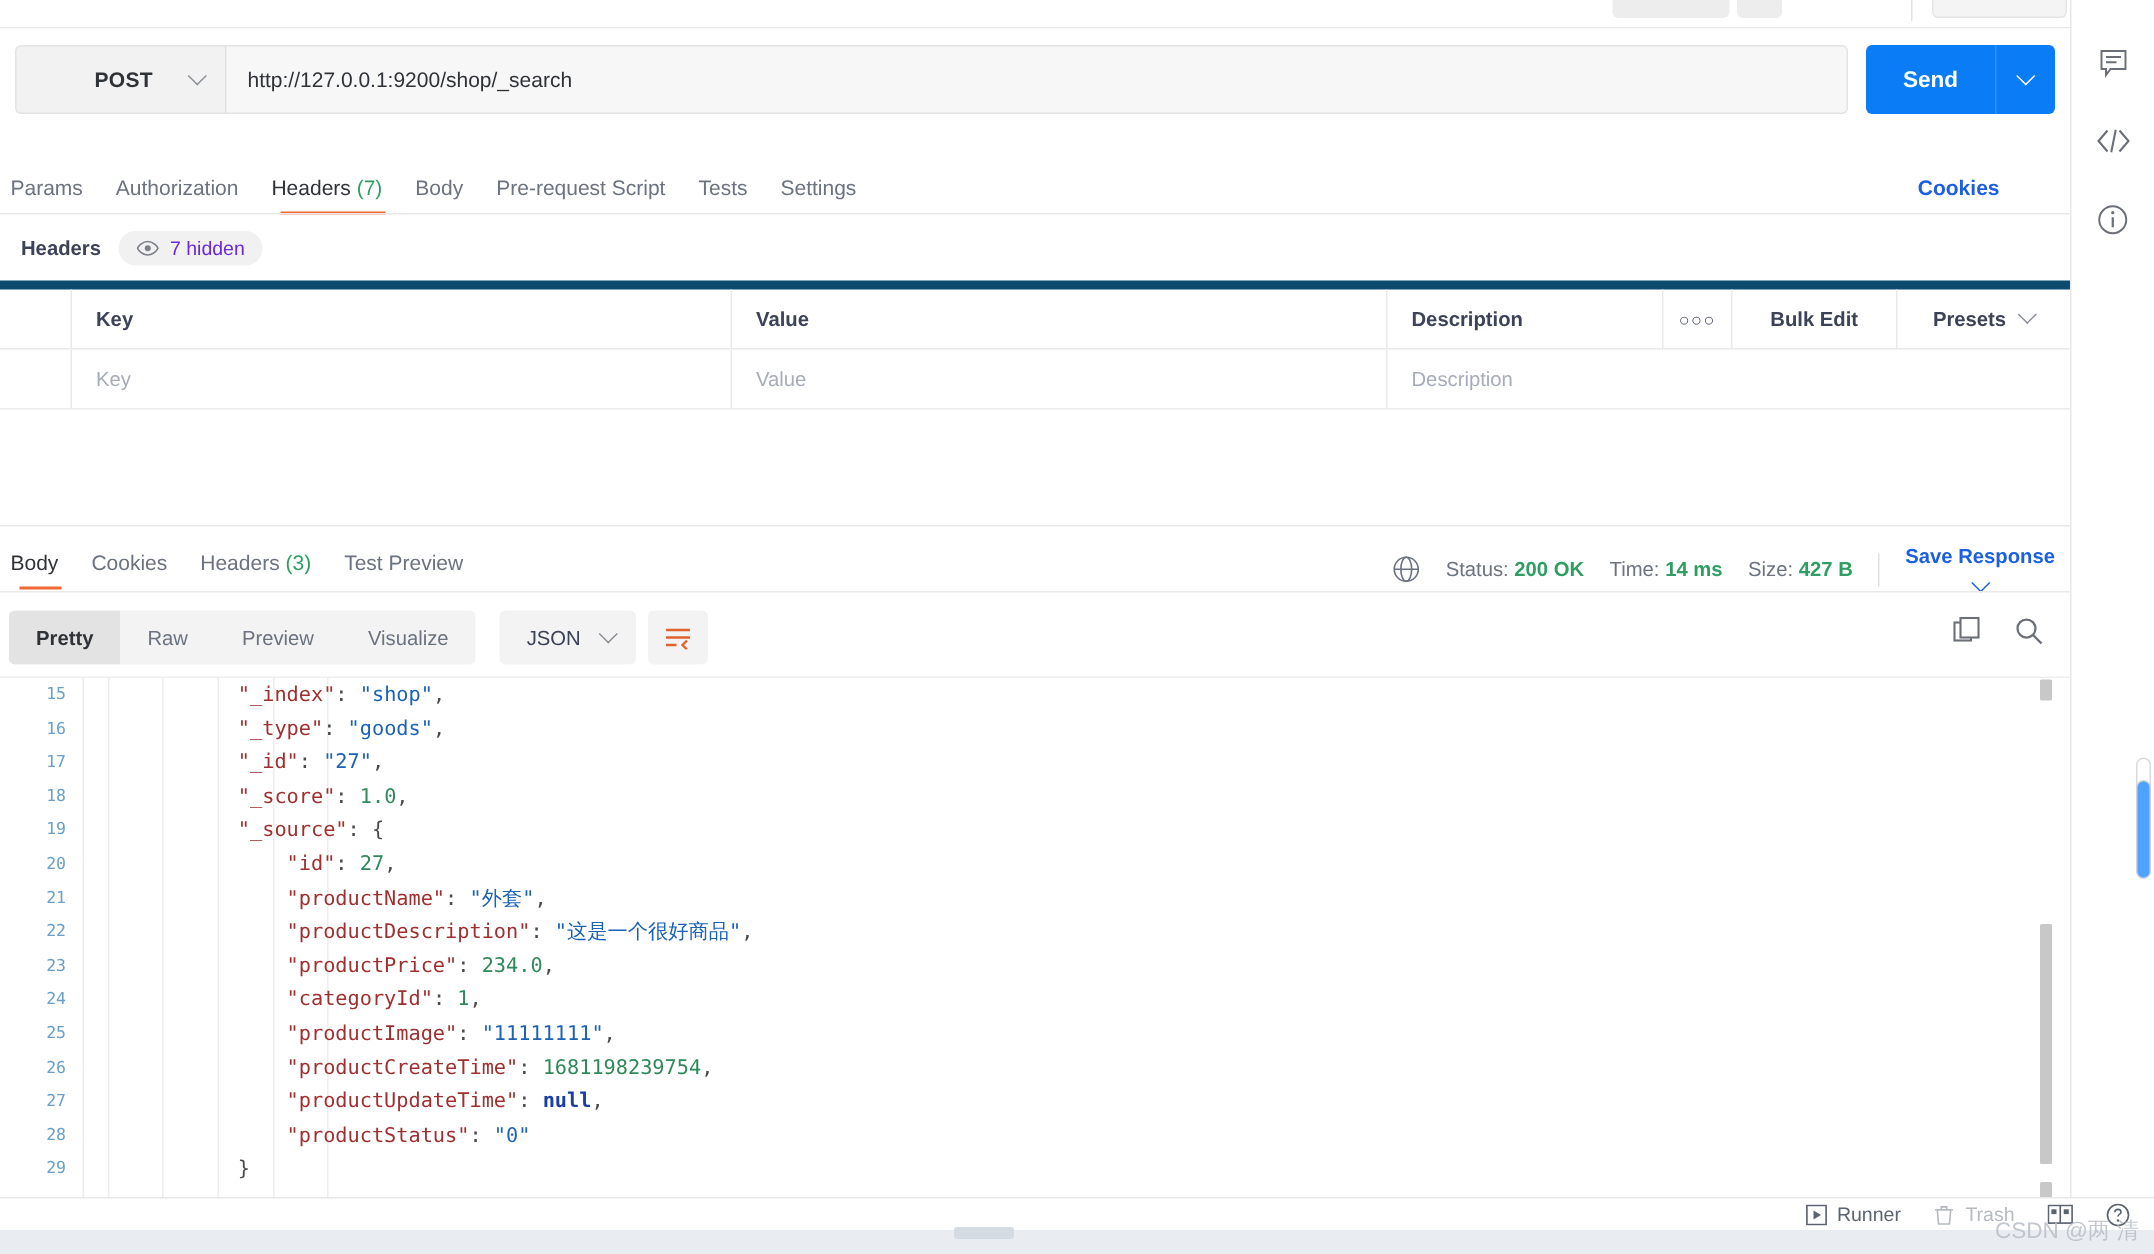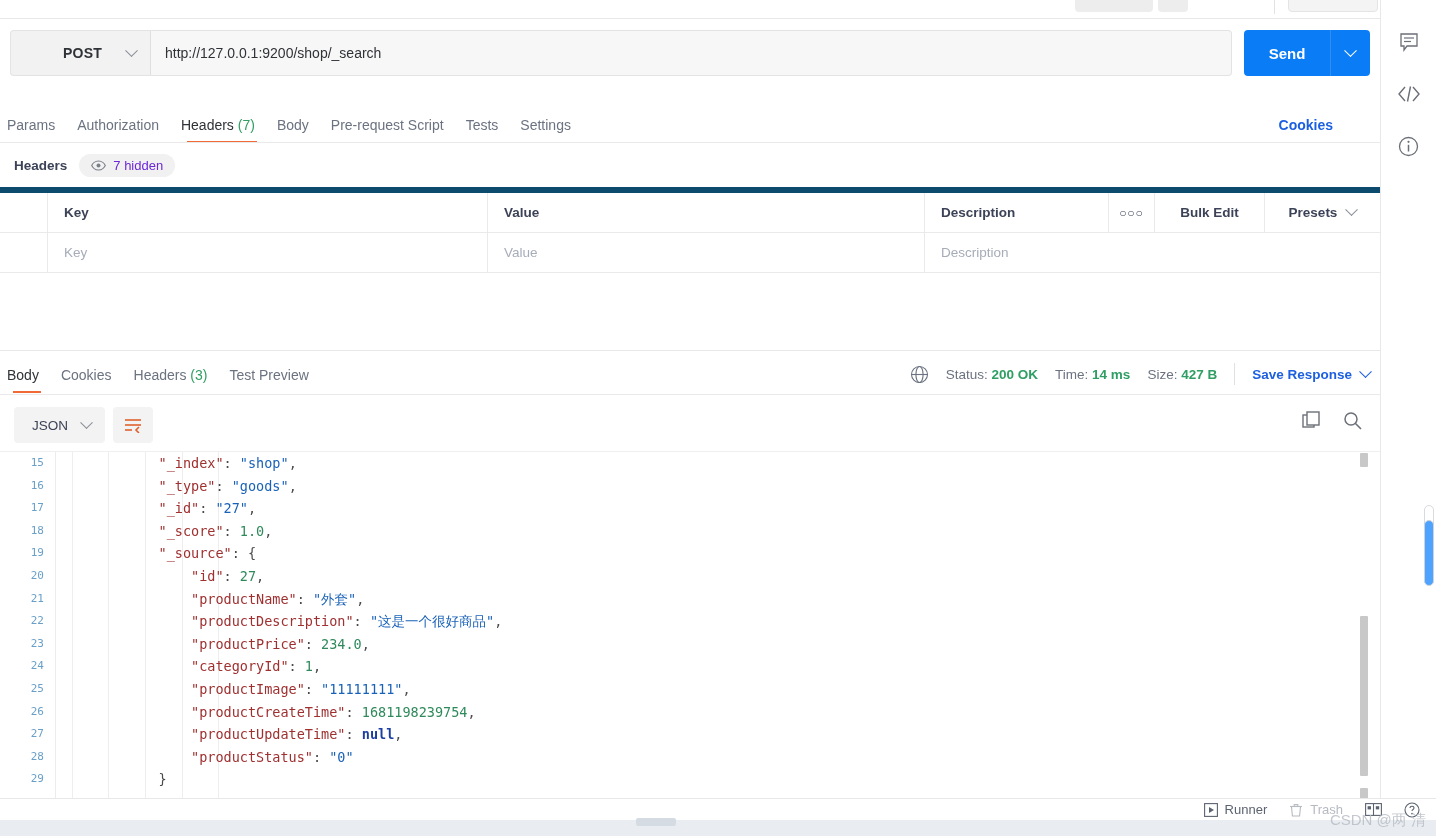--- a/index.html
+++ b/index.html
@@ -138,21 +138,21 @@
   .resp-sep { position: absolute; top: 331px; left: 0; width: 1380px; height: 1px; background: #e8e8e8; }
   .resp-head { position: absolute; top: 340px; left: 0; width: 1380px; height: 34px; }
   .res-tabs { display: flex; align-items: flex-end; height: 34px; }
   .res-meta {
     position: absolute; right: 10px; top: 4px;
     display: flex; align-items: center; gap: 17px; font-size: 13.5px;
   }
   .meta-item { color: #6b7280; }
   .meta-val { color: #2f9e63; font-weight: bold; }
   .meta-div { width: 1px; height: 22px; background: #e0e0e0; }
-  .save-resp { color: #1c5fe0; font-weight: bold; cursor: pointer; display:flex; align-items:center; gap:9px;}
+  .save-resp { color: #1c5fe0; font-weight: bold; cursor: pointer; display:flex; align-items:center; gap:9px;flex-direction:column;}
   .save-resp .chev { border-color: #1c5fe0; }
   .resp-underline { position: absolute; top: 375px; left: 0; width: 1380px; height: 1px; background: #eaeaea; }
 
   
   .body-bar { position: absolute; top: 386px; left: 6px; height: 40px; display: flex; align-items: center; gap: 8px; }
   .seg { display: flex; background: #f3f3f3; border-radius: 4px; overflow: hidden; height: 36px; }
   .seg-item {
     padding: 0 18px; display: flex; align-items: center; font-size: 13.5px;
     color: #6b7280; cursor: pointer;
   }
@@ -374,20 +374,26 @@
       <span class="meta-div"></span>
       <span class="save-resp">
         <span>Save Response</span>
         <span class="chev"></span>
       </span>
     </div>
   </div>
   <div class="resp-underline"></div>
 
   <div class="body-bar">
+    <div class="seg">
+      <div class="seg-item active">Pretty</div>
+      <div class="seg-item">Raw</div>
+      <div class="seg-item">Preview</div>
+      <div class="seg-item">Visualize</div>
+    </div>
     <div class="fmt-select">
       <span>JSON</span>
       <span class="chev"></span>
     </div>
     <div class="wrap-btn">
       <svg width="20" height="16" viewBox="0 0 20 16">
         <line x1="2" y1="3" x2="18" y2="3" stroke="#e0622e" stroke-width="1.6"></line>
         <line x1="2" y1="8" x2="18" y2="8" stroke="#e0622e" stroke-width="1.6"></line>
         <line x1="2" y1="13" x2="9" y2="13" stroke="#e0622e" stroke-width="1.6"></line>
         <path d="M16 10 l-3 3 3 3" fill="none" stroke="#e0622e" stroke-width="1.6"></path>

